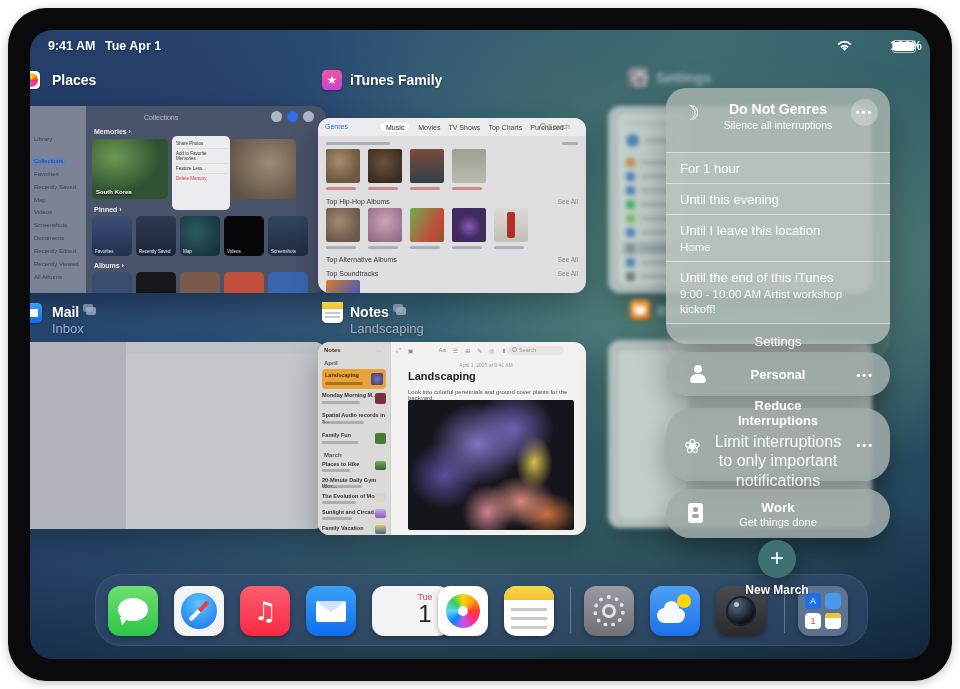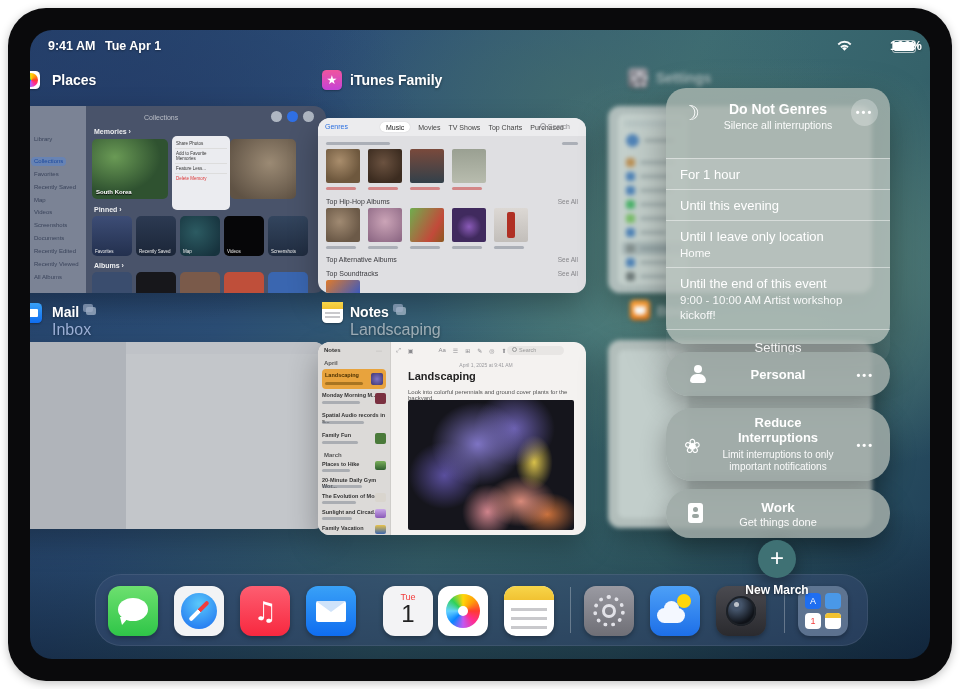--- a/index.html
+++ b/index.html
@@ -15,21 +15,21 @@
       radial-gradient(45% 42% at 10% 16%, rgba(36,60,104,.95), rgba(36,60,104,0) 75%),
       linear-gradient(118deg, #24416b 0%, #2c4f77 28%, #3c6b74 55%, #35626a 74%, #1c3a55 100%);
   }
   
   .status{color:#fff;font-size:12.5px;font-weight:700;text-shadow:0 1px 2px rgba(0,0,0,.35);}
   .batt{width:22px;height:11px;border:1px solid rgba(255,255,255,.65);border-radius:3px;position:relative;}
   .batt i{position:absolute;left:1px;top:1px;bottom:1px;right:1px;background:#fff;border-radius:1.5px;}
   .batt:after{content:"";position:absolute;right:-4px;top:3px;width:2px;height:4px;background:rgba(255,255,255,.65);border-radius:0 2px 2px 0;}
   
   .applabel{color:#fff;font-size:14px;font-weight:700;text-shadow:0 1px 3px rgba(0,0,0,.4);}
-  .applabel-sub{font-size:16px;font-weight:400;text-shadow:0 1px 3px rgba(0,0,0,.35);}
+  .applabel-sub{font-size:13px;font-weight:400;text-shadow:0 1px 3px rgba(0,0,0,.35);}
   .appicon{border-radius:4.5px;box-shadow:0 1px 2px rgba(0,0,0,.3);}
   .multiwin{display:inline-block;width:10px;height:8px;background:rgba(210,220,235,.55);border-radius:2px;position:relative;vertical-align:2px;margin-left:7px;}
   .multiwin:before{content:"";position:absolute;left:-3px;top:-3px;width:10px;height:8px;background:rgba(160,175,200,.65);border-radius:2px;}
   
   .card{position:absolute;border-radius:12px;overflow:hidden;box-shadow:0 12px 30px rgba(0,0,0,.3);}
   .ghost{filter:blur(2px);}
   .ghosttint{position:absolute;inset:0;background:rgba(116,146,136,.38);}
   .bar{background:rgba(120,128,140,.5);border-radius:2px;height:3px;}
   .tiny{font-size:6px;line-height:1.15;}
   
@@ -310,42 +310,42 @@
   <div class="card ghost" style="left:578px;top:310px;width:264px;height:188px;background:#d8d8da;">
     <div class="abs" style="left:10px;top:10px;bottom:10px;width:70px;background:rgba(255,255,255,.7);border-radius:6px;"></div>
     <div class="ghosttint"></div>
   </div>
 
   <div id="dnd" style="left:636px;top:58px;width:224px;height:256px;">
     <div class="abs glyph" style="left:16px;top:13px;font-size:20px;color:#fff;transform:scaleX(-1);">☾</div>
     <div class="abs" style="left:40px;right:40px;top:13px;text-align:center;font-size:14px;font-weight:700;">Do Not Genres</div>
     <div class="abs" style="left:30px;right:30px;top:31px;text-align:center;font-size:10.5px;color:rgba(255,255,255,.95);">Silence all interruptions</div>
     <div class="abs dots" style="right:12px;top:11px;width:27px;height:27px;border-radius:50%;background:rgba(255,255,255,.28);text-align:center;line-height:27px;">•••</div>
-    <div class="abs" style="left:0;right:0;top:70px;border-radius:27px;">
+    <div class="abs" style="left:0;right:0;top:64px;border-radius:27px;">
       <div class="dndrow"><span>For 1 hour</span></div>
       <div class="dndrow"><span>Until this evening</span></div>
-      <div class="dndrow"><span>Until I leave only location</span><div class="det">Home</div></div>
-      <div class="dndrow" style="min-height:38px;"><span>Until the end of this event</span><div class="det" style="width:180px;">9:00 - 10:00 AM Artist workshop kickoff!</div></div>
+      <div class="dndrow"><span>Until I leave this location</span><div class="det">Home</div></div>
+      <div class="dndrow" style="min-height:38px;"><span>Until the end of this iTunes</span><div class="det" style="width:180px;">9:00 - 10:00 AM Artist workshop kickoff!</div></div>
       <div class="dndrow" style="text-align:center;background:rgba(255,255,255,.05);border-radius:0 0 20px 20px;padding-top:10px;padding-bottom:11px;"><span>Settings</span></div>
     </div>
   </div>
 
   <div class="pill" style="left:636px;top:322px;width:224px;height:44px;">
     <div class="abs" style="left:22px;top:12px;width:20px;height:20px;">
       <div class="abs" style="left:6px;top:1px;width:8px;height:8px;border-radius:50%;background:#fff;"></div>
       <div class="abs" style="left:2px;top:10px;width:16px;height:9px;border-radius:8px 8px 3px 3px;background:#fff;"></div>
     </div>
     <span style="font-size:13px;font-weight:700;">Personal</span>
     <span class="abs dots" style="right:16px;top:17px;">•••</span>
   </div>
 
   <div class="pill" style="left:636px;top:378px;width:224px;height:73px;flex-direction:column;">
     <div class="abs glyph" style="left:18px;top:26px;font-size:20px;color:#fff;">❀</div>
     <div style="font-size:13px;font-weight:700;width:130px;line-height:1.15;">Reduce Interruptions</div>
-    <div style="font-size:10px;width:140px;line-height:1.2;margin-top:3px;color:rgba(255,255,255,.95);">Limit interruptions to only important notifications</div>
+    <div style="font-size:16px;width:140px;line-height:1.2;margin-top:3px;color:rgba(255,255,255,.95);">Limit interruptions to only important notifications</div>
     <span class="abs dots" style="right:16px;top:31px;">•••</span>
   </div>
 
   <div class="pill" style="left:636px;top:459px;width:224px;height:49px;flex-direction:column;">
     <div class="abs" style="left:22px;top:14px;width:15px;height:20px;background:#fff;border-radius:3px;">
       <div class="abs" style="left:5px;top:4px;width:5px;height:5px;border-radius:50%;background:#9aa5a1;"></div>
       <div class="abs" style="left:4px;top:11px;width:7px;height:4px;border-radius:2px;background:#9aa5a1;"></div>
     </div>
     <div style="font-size:13.5px;font-weight:700;">Work</div>
     <div style="font-size:11px;margin-top:1px;color:rgba(255,255,255,.95);">Get things done</div>
@@ -361,21 +361,21 @@
     </div>
     <div class="dicon" style="left:79px;background:#f2f3f5;">
       <div class="abs" style="left:7px;top:7px;width:36px;height:36px;border-radius:50%;background:radial-gradient(circle at 50% 30%,#5ac8fa,#1b6df0);"></div>
       <div class="abs" style="left:23px;top:12px;width:4px;height:26px;border-radius:2px;background:linear-gradient(180deg,#f23c3c 50%,#fff 50%);transform:rotate(45deg);"></div>
     </div>
     <div class="dicon glyph" style="left:145px;background:linear-gradient(180deg,#fd5e71,#f8283f);color:#fff;text-align:center;line-height:50px;font-size:26px;">♫</div>
     <div class="dicon" style="left:211px;background:linear-gradient(180deg,#39a1f7,#0f6df0);">
       <div class="abs" style="left:10px;top:15px;width:30px;height:21px;background:#fff;border-radius:2.5px;"></div>
       <div class="abs" style="left:10px;top:15px;width:0;height:0;border-left:15px solid transparent;border-right:15px solid transparent;border-top:11px solid #cfe3fa;"></div>
     </div>
-    <div class="dicon" style="left:288px;background:#f3f3f5;text-align:center;">
+    <div class="dicon" style="left:277px;background:#f3f3f5;text-align:center;padding-left:28px;">
       <div style="font-size:9px;color:#f23c3c;margin-top:6px;">Tue</div>
       <div style="font-size:24px;color:#222;font-weight:300;line-height:1;">1</div>
     </div>
     <div class="dicon" style="left:343px;background:#fff;">
       <div class="abs" style="left:8px;top:8px;width:34px;height:34px;border-radius:50%;background:conic-gradient(#ffd60a,#ff9f0a,#ff3b30,#ff2d92,#bf5af2,#0a84ff,#64d2ff,#30d158,#ffd60a);"></div>
       <div class="abs" style="left:20px;top:20px;width:10px;height:10px;border-radius:50%;background:#fff;"></div>
     </div>
     <div class="dicon" style="left:409px;background:#fff;">
       <div class="abs" style="left:0;top:0;right:0;height:14px;background:linear-gradient(#f7d64a,#f1c232);"></div>
       <div class="abs" style="left:7px;top:22px;width:36px;height:2.5px;background:#c9c9cc;"></div>

